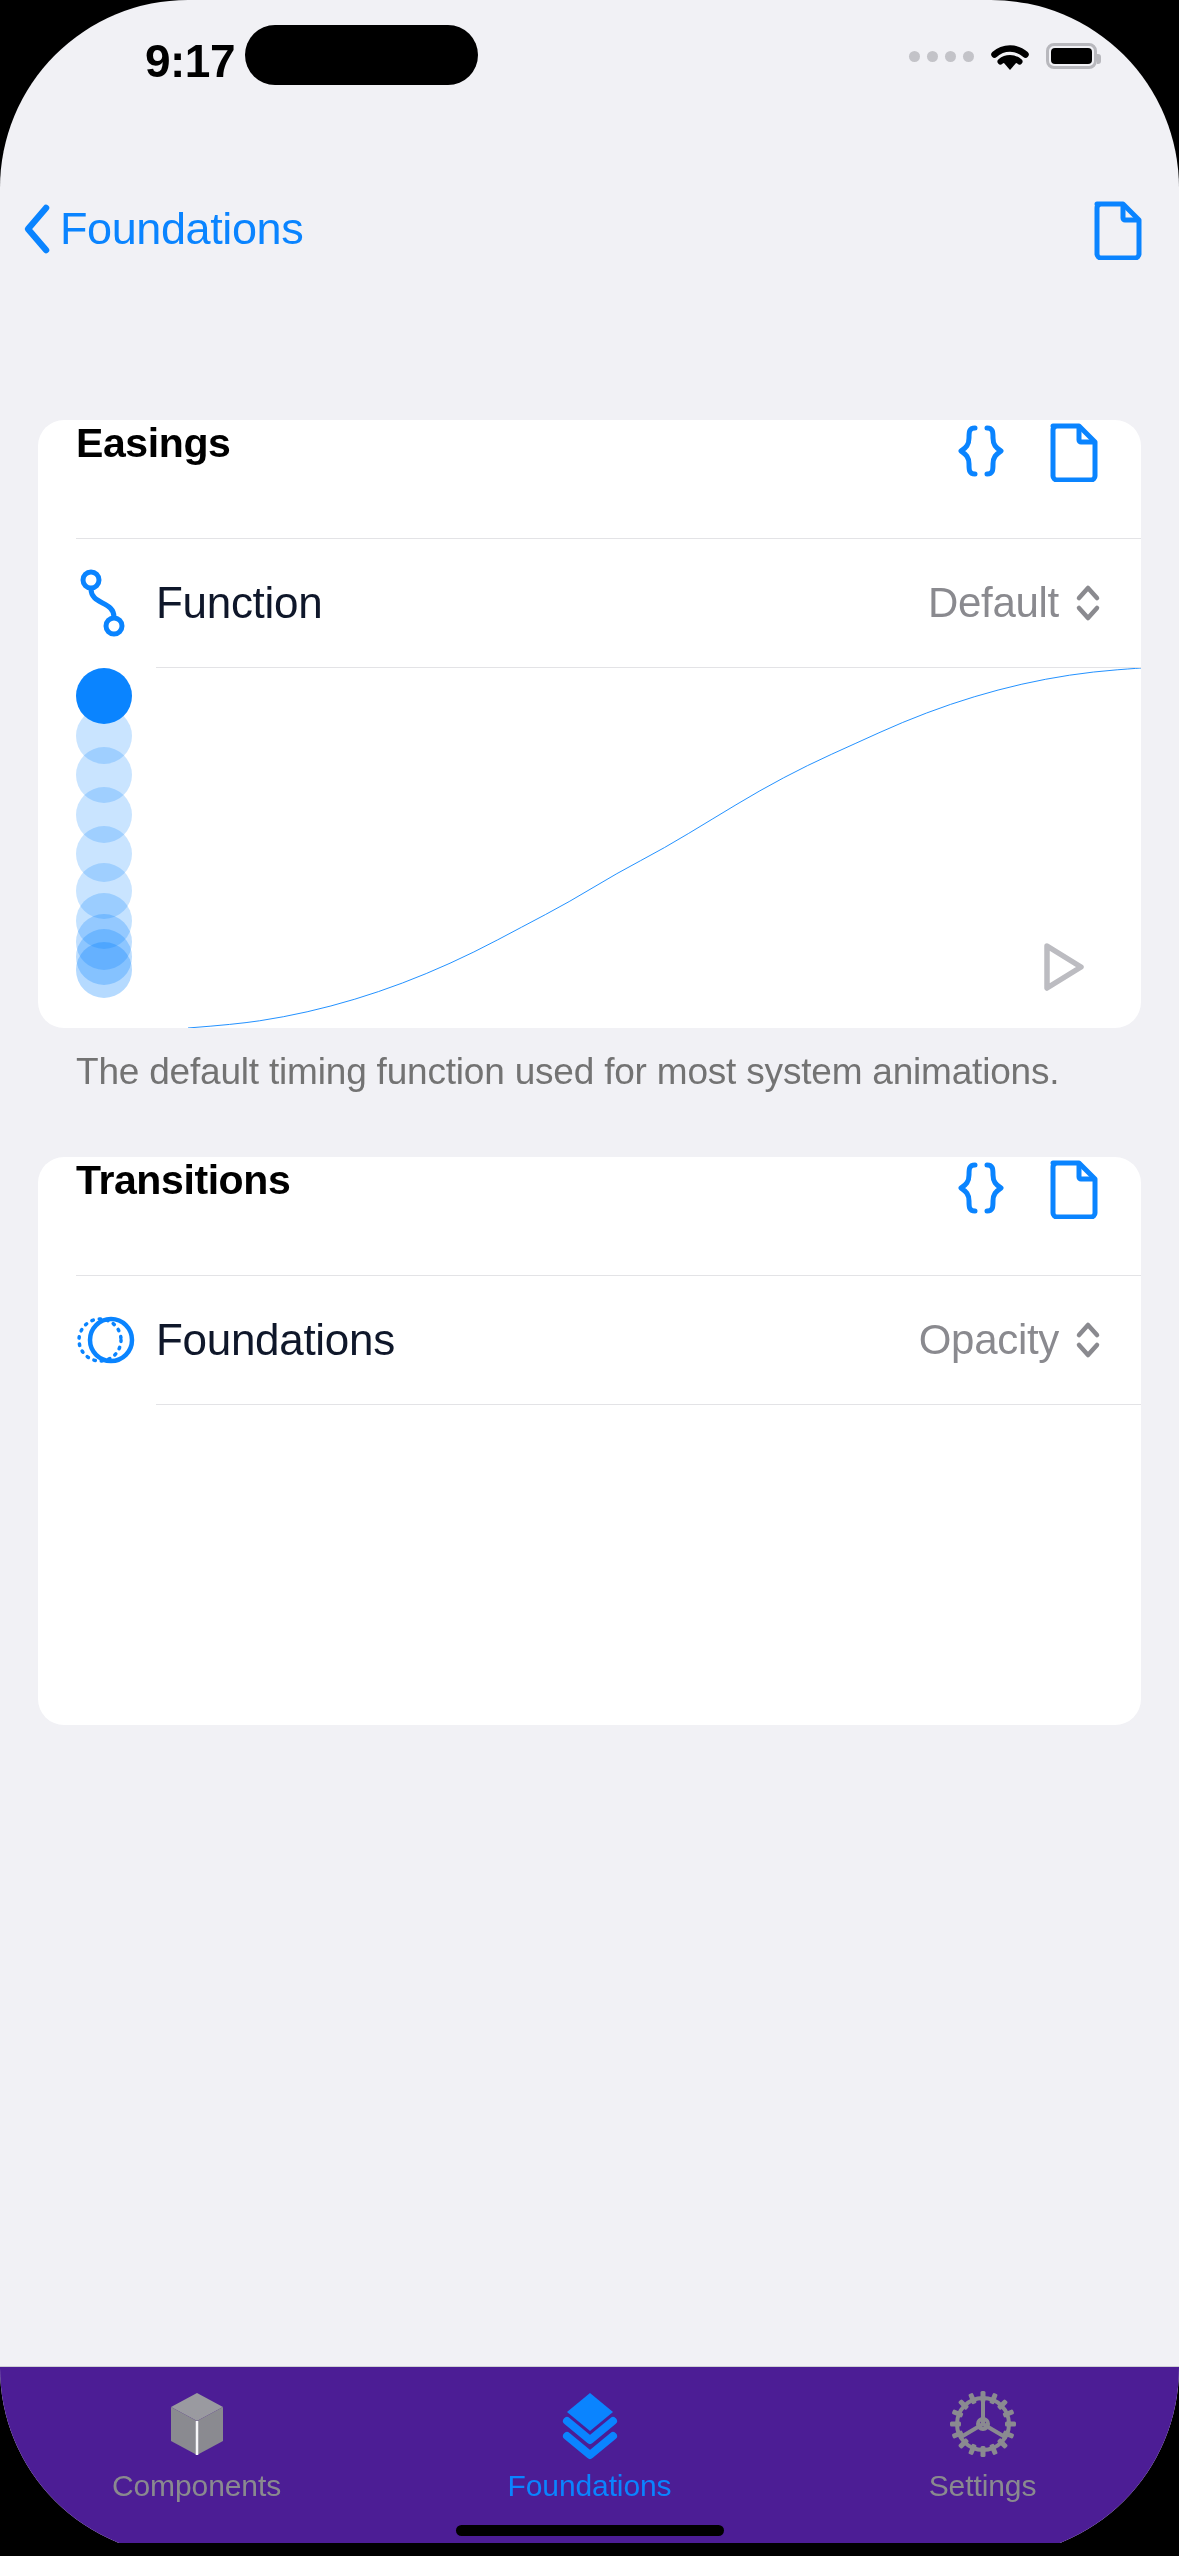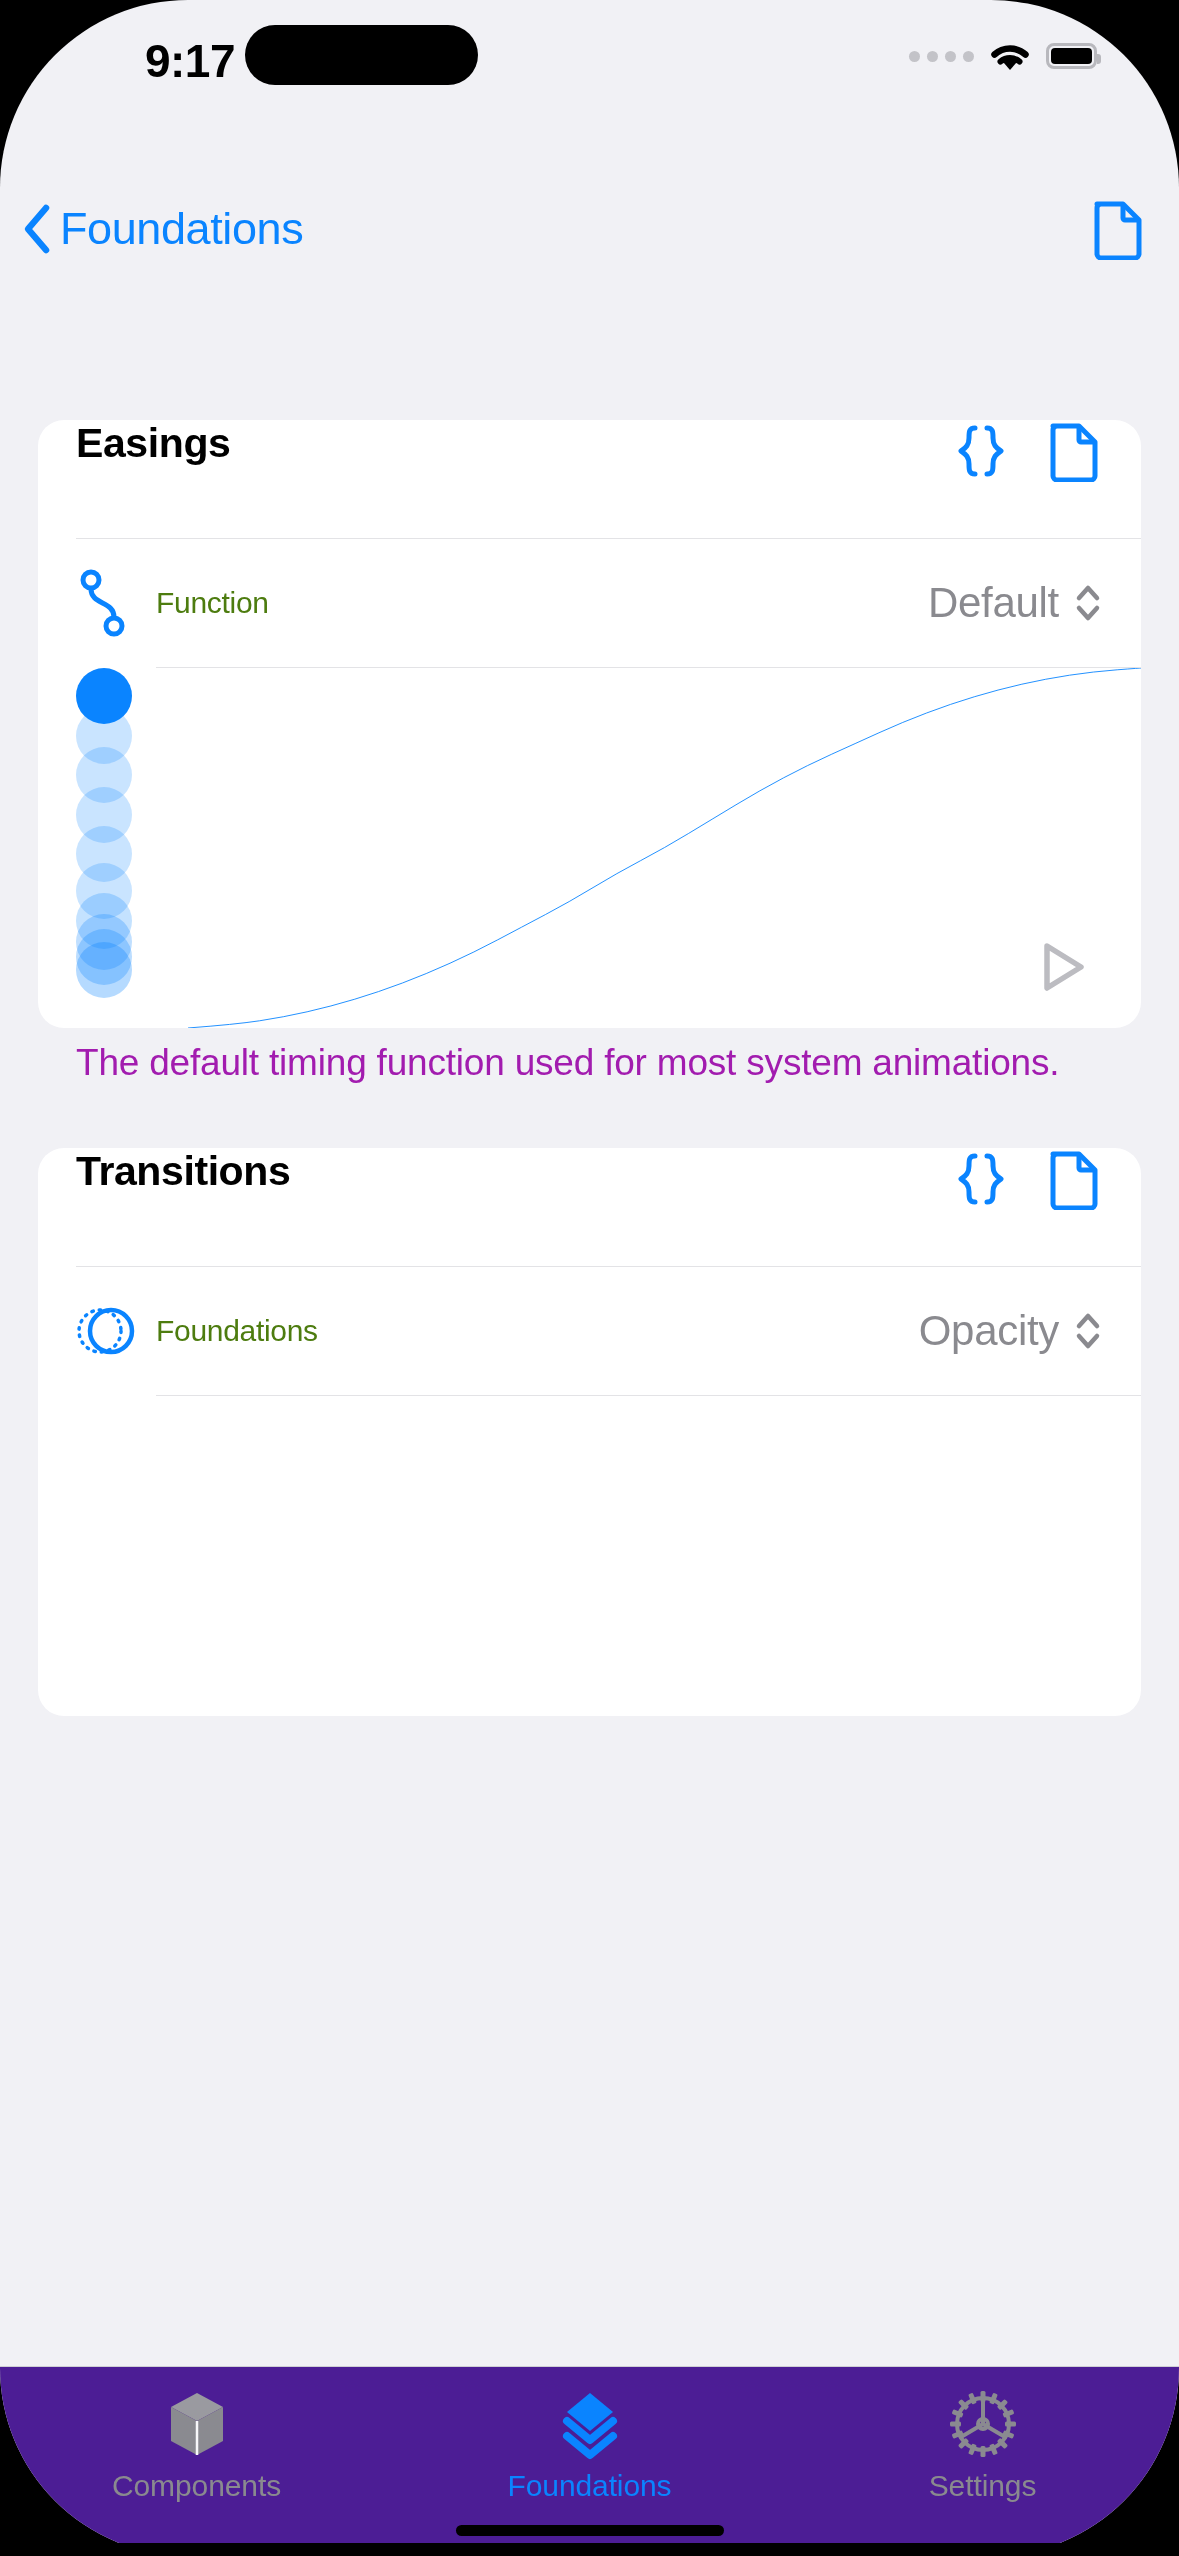--- a/index.html
+++ b/index.html
@@ -173,22 +173,22 @@
     align-items: center;
     padding: 0 38px;
   }
   .row-icon {
     width: 80px;
     display: flex;
     align-items: center;
     justify-content: flex-start;
   }
   .row-label {
-    font-size: 30px;
-    color: #4d7c0f;
+    font-size: 44px;
+    color: #0f172a;
     letter-spacing: -0.3px;
   }
   .row-spacer { flex: 1; }
   .row-value-group {
     display: flex;
     align-items: center;
     gap: 14px;
     cursor: pointer;
   }
   .row-value {
@@ -221,25 +221,25 @@
     left: 150px; top: 0;
     right: 0; bottom: 0;
   }
   #play-button {
     position: absolute;
     right: 48px; bottom: 26px;
     cursor: pointer;
   }
 
   .card-caption {
-    margin: 10px 38px 0 38px;
+    margin: 19px 38px 0 38px;
     padding: 0 38px;
     font-size: 37px;
     line-height: 1.35;
-    color: #a21caf;
+    color: #737373;
     letter-spacing: -0.2px;
   }
 
   .section-gap { height: 60px; }
 
   
   #tab-bar {
     position: absolute;
     left: 0; bottom: 0;
     width: 1179px;

